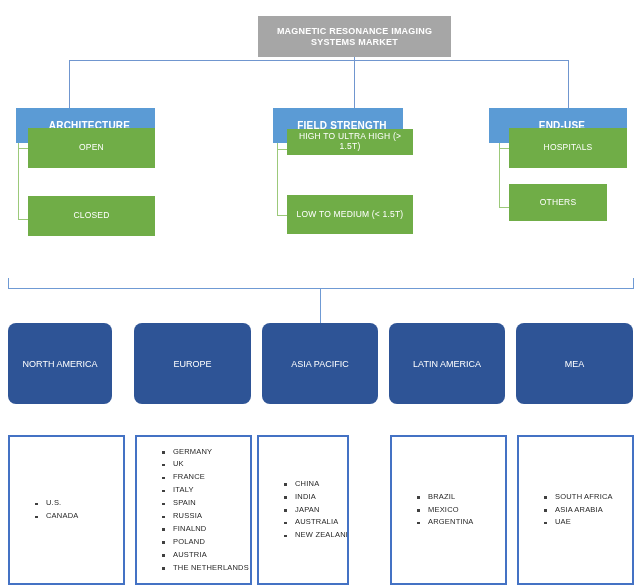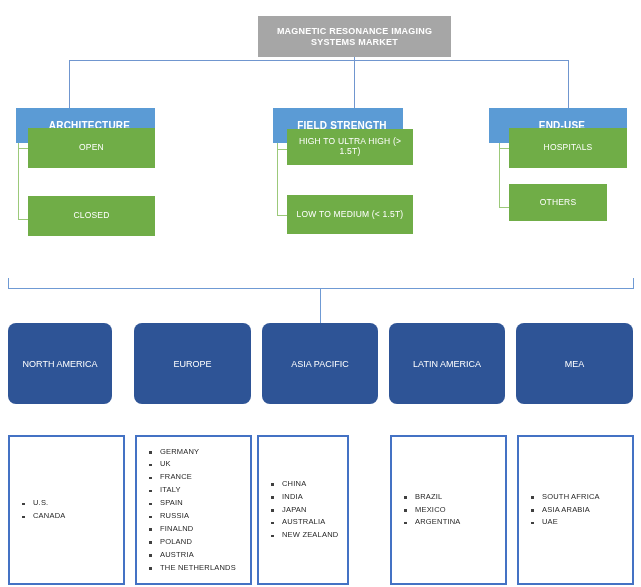--- a/index.html
+++ b/index.html
@@ -55,21 +55,21 @@
 
   
   .sub-box {
     background: #70ad47;
     font-size: 8.5px;
     font-weight: normal;
     padding: 0 4px;
   }
   #sub-0-0 { left: 28px;  top: 128px; width: 127px; height: 40px; }
   #sub-0-1 { left: 28px;  top: 196px; width: 127px; height: 40px; }
-  #sub-1-0 { left: 287px; top: 129px; width: 126px; height: 36px; }
+  #sub-1-0 { left: 287px; top: 129px; width: 126px; height: 26px; }
   #sub-1-1 { left: 287px; top: 195px; width: 126px; height: 39px; }
   #sub-2-0 { left: 509px; top: 128px; width: 118px; height: 40px; }
   #sub-2-1 { left: 509px; top: 184px; width: 98px; height: 37px; }
 
   
   .conn {
     position: absolute;
     background: #7096cf;
   }
   .conn-h { height: 1px; }
@@ -117,21 +117,21 @@
     overflow: hidden;
   }
   #list-0 { left: 8px;   width: 117px; }
   #list-1 { left: 135px; width: 117px; }
   #list-2 { left: 257px; width: 92px; }
   #list-3 { left: 390px; width: 117px; }
   #list-4 { left: 517px; width: 117px; }
 
   .list-box ul {
     list-style: none;
-    margin: 0;
+    margin: 13px;
     padding: 0 0 0 12px;
     width: 100%;
   }
   .list-box li {
     position: relative;
     font-size: 7.5px;
     color: #262626;
     line-height: 1.72;
     letter-spacing: 0.2px;
     padding-left: 11px;

